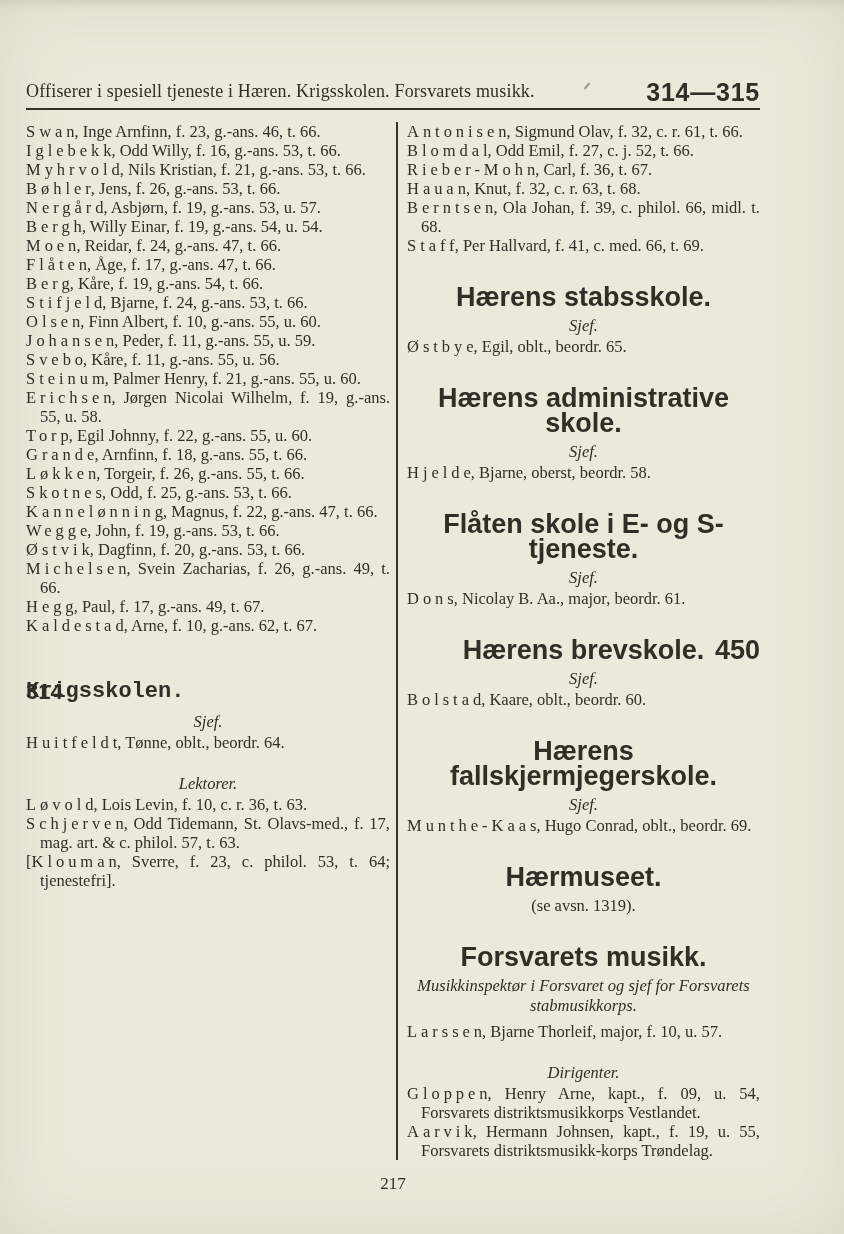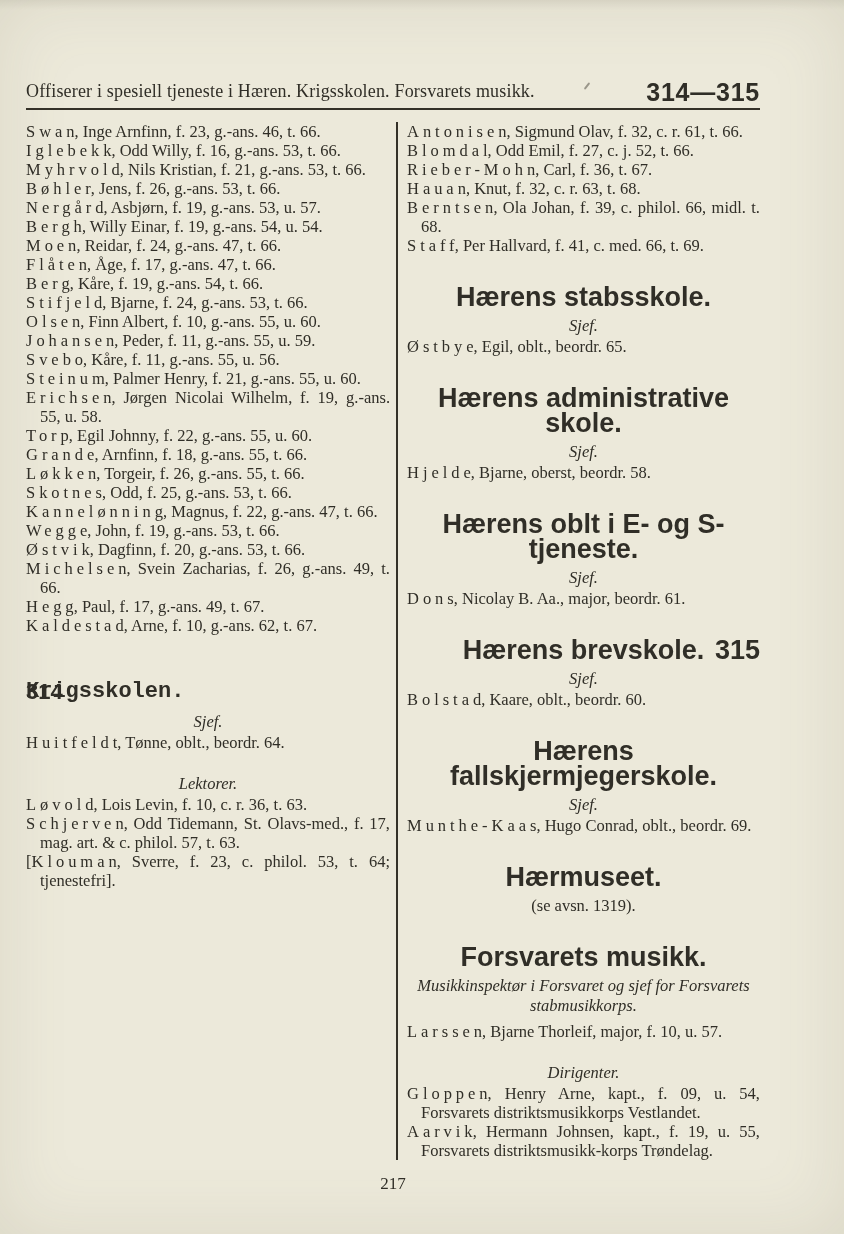--- a/index.html
+++ b/index.html
@@ -131,24 +131,24 @@
           <p class="entry"><span class="nm">Rieber-Mohn</span><span class="rest">, Carl, f. 36, t. 67.</span></p>
           <p class="entry"><span class="nm">Hauan</span><span class="rest">, Knut, f. 32, c. r. 63, t. 68.</span></p>
           <p class="entry"><span class="nm">Berntsen</span><span class="rest">, Ola Johan, f. 39, c. philol. 66, midl. t. 68.</span></p>
           <p class="entry"><span class="nm">Staff</span><span class="rest">, Per Hallvard, f. 41, c. med. 66, t. 69.</span></p>
           <div class="school"><span class="school-title">Hærens stabsskole.</span></div>
           <p class="ital-c">Sjef.</p>
           <p class="entry"><span class="nm">Østbye</span><span class="rest">, Egil, oblt., beordr. 65.</span></p>
           <div class="school"><span class="school-title">Hærens administrative skole.</span></div>
           <p class="ital-c">Sjef.</p>
           <p class="entry"><span class="nm">Hjelde</span><span class="rest">, Bjarne, oberst, beordr. 58.</span></p>
-          <div class="school"><span class="school-title">Hærens oblt i E- og S-tjeneste.</span></div>
+          <div class="school"><span class="school-title">Flåten skole i E- og S-tjeneste.</span></div>
           <p class="ital-c">Sjef.</p>
           <p class="entry"><span class="nm">Dons</span><span class="rest">, Nicolay B. Aa., major, beordr. 61.</span></p>
-          <div class="school"><span class="school-title">Hærens brevskole.</span><span class="school-num">315</span></div>
+          <div class="school"><span class="school-title">Hærens brevskole.</span><span class="school-num">450</span></div>
           <p class="ital-c">Sjef.</p>
           <p class="entry"><span class="nm">Bolstad</span><span class="rest">, Kaare, oblt., beordr. 60.</span></p>
           <div class="school"><span class="school-title">Hærens fallskjermjegerskole.</span></div>
           <p class="ital-c">Sjef.</p>
           <p class="entry"><span class="nm">Munthe-Kaas</span><span class="rest">, Hugo Conrad, oblt., beordr. 69.</span></p>
           <div class="school"><span class="school-title">Hærmuseet.</span></div>
           <p class="note-c">(se avsn. 1319).</p>
           <div class="school"><span class="school-title">Forsvarets musikk.</span></div>
           <p class="ital-blk">Musikkinspektør i Forsvaret og sjef for Forsvarets stabmusikkorps.</p>
           <p class="entry"><span class="nm">Larssen</span><span class="rest">, Bjarne Thorleif, major, f. 10, u. 57.</span></p>

